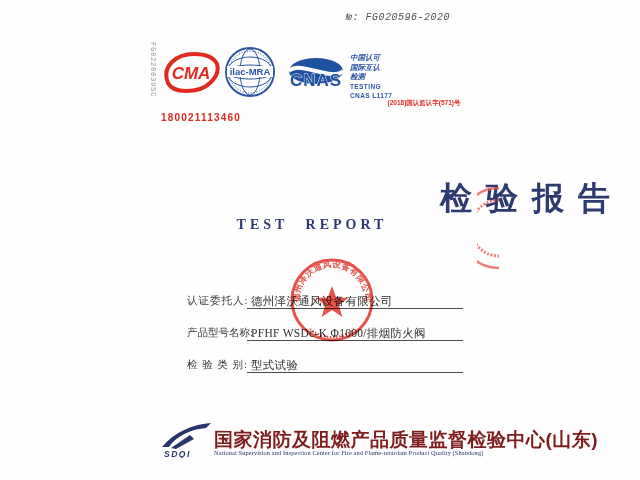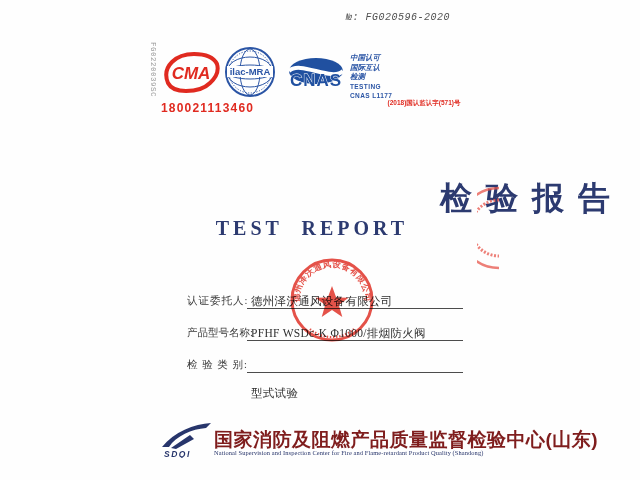--- a/index.html
+++ b/index.html
@@ -4,34 +4,34 @@
 <style>
   html,body{margin:0;padding:0;background:#ffffff;}
   #doc{position:relative;width:640px;height:480px;background:#fefefe;overflow:hidden;
        font-family:"Liberation Sans",sans-serif;}
   .report-no{position:absolute;left:346px;top:12px;font-family:"Liberation Mono",monospace;
        font-size:10px;color:#4f4f4f;letter-spacing:.5px;font-style:italic;}
   .side-code{position:absolute;left:149px;top:42px;writing-mode:vertical-rl;
        font-family:"Liberation Mono",monospace;font-size:7.5px;color:#9a9a9a;letter-spacing:.5px;}
   
   .cma{position:absolute;left:161px;top:50px;width:60px;text-align:center;}
-  .cma-number{font-size:12px;font-weight:bold;color:#e02a20;letter-spacing:1.2px;margin-top:1px;}
+  .cma-number{font-size:10px;font-weight:bold;color:#e02a20;letter-spacing:1.2px;margin-top:12px;}
   .ilac{position:absolute;left:224px;top:46px;text-align:center;}
   .cnas{position:absolute;left:286px;top:56px;}
   .cnas-text{position:absolute;left:350px;top:53px;color:#2b55a5;line-height:9.5px;}
   .cnas-text .zh{font-size:7.5px;font-weight:bold;font-style:italic;}
   .cnas-text .en{font-size:6.5px;letter-spacing:.4px;font-weight:bold;}
   .cal{position:absolute;left:396px;top:46px;}
   .cal-caption{position:absolute;left:384px;top:99px;width:80px;text-align:center;
        font-size:6.5px;color:#e02a20;font-weight:bold;}
   
   .title-zh{position:absolute;left:0;top:177px;width:624px;text-align:right;
        font-size:32px;font-weight:bold;color:#2c3a70;letter-spacing:14px;text-indent:14px;}
   .title-en{position:absolute;left:0;top:217px;width:624px;text-align:center;
-       font-family:"Liberation Serif",serif;font-size:20px;font-weight:bold;color:#2c3a70;
+       font-family:"Liberation Serif",serif;font-size:14px;font-weight:bold;color:#2c3a70;
        letter-spacing:4px;word-spacing:10px;}
   
   .form-label{position:absolute;left:187px;font-family:"Liberation Serif",serif;
        font-size:10.5px;color:#3a3a3a;letter-spacing:1px;}
   .form-value{position:absolute;left:251px;font-family:"Liberation Serif",serif;
        font-size:11.5px;color:#2f2f2f;letter-spacing:.3px;white-space:nowrap;}
   .underline{position:absolute;left:247px;width:216px;height:1px;background:#4c4c4c;}
   
   .seal{position:absolute;left:286px;top:254px;opacity:.88;mix-blend-mode:multiply;}
   .partial-seal{position:absolute;left:477px;top:186px;opacity:.75;}
@@ -96,21 +96,21 @@
 
   <div class="form-label" style="top:294px;">认证委托人:</div>
   <div class="form-value" style="top:294px;">德州泽沃通风设备有限公司</div>
   <div class="underline" style="top:308px;"></div>
 
   <div class="form-label" style="top:326px;letter-spacing:0;">产品型号名称:</div>
   <div class="form-value" style="top:326px;">PFHF WSDc-K Φ1000/排烟防火阀</div>
   <div class="underline" style="top:340px;"></div>
 
   <div class="form-label" style="top:358px;">检 验 类 别:</div>
-  <div class="form-value" style="top:358px;margin-top:28px;">型式试验</div>
+  <div class="form-value" style="top:358px;">型式试验</div>
   <div class="underline" style="top:372px;"></div>
 
   <div class="seal">
     <svg width="92" height="92" viewBox="0 0 92 92">
       <defs>
         <path id="sealArc" d="M 13,46 A 33,33 0 1 1 79,46" fill="none"></path>
       </defs>
       <circle cx="46" cy="46" r="40" fill="none" stroke="#e23a30" stroke-width="3"></circle>
       <polygon points="46,32 50.2,43.5 62.5,43.7 52.8,51.1 56.3,62.9 46,55.9 35.7,62.9 39.2,51.1 29.5,43.7 41.8,43.5" fill="#e23a30"></polygon>
       <text font-size="8.5" font-weight="bold" fill="#e23a30" letter-spacing="0.5">

